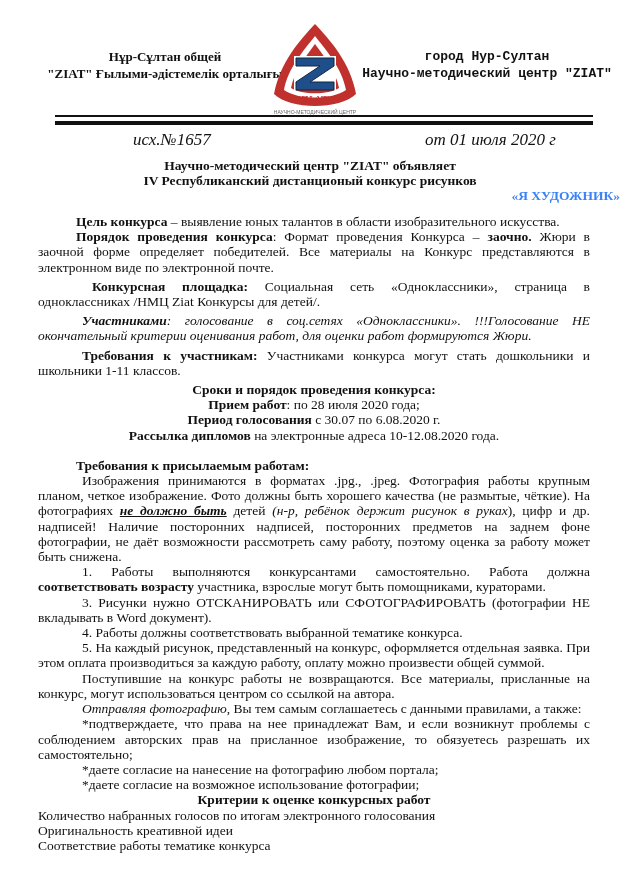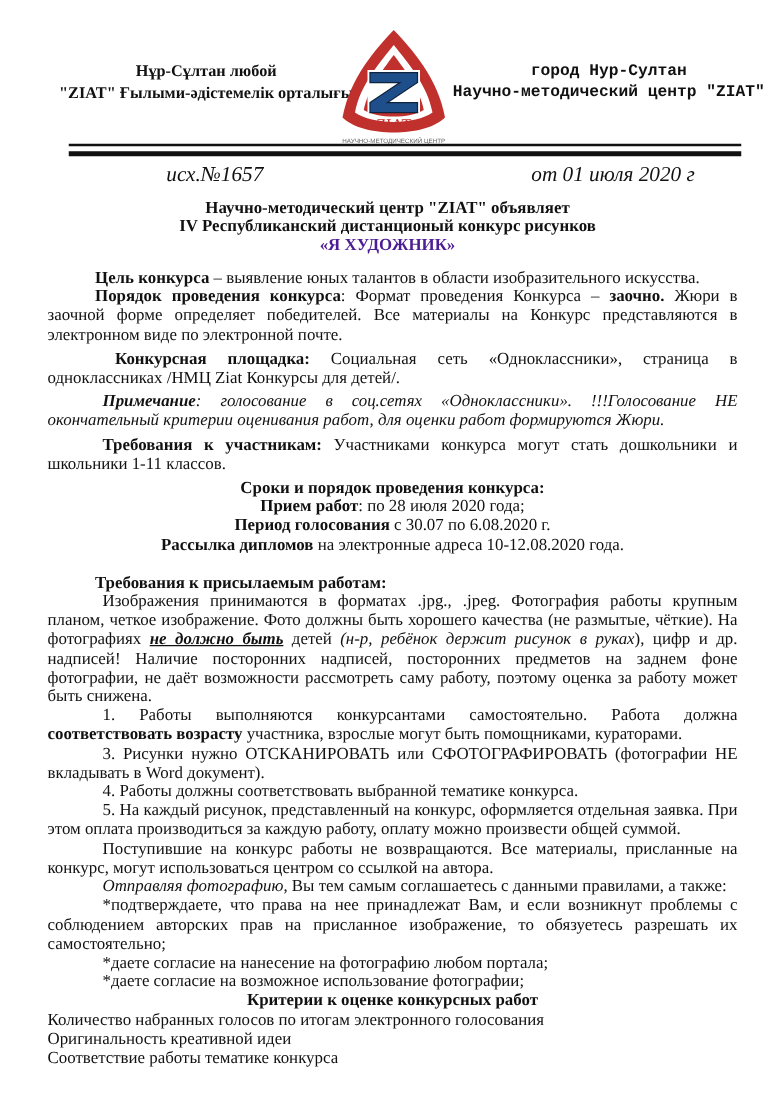--- a/index.html
+++ b/index.html
@@ -11,37 +11,37 @@
   #hdr-right { left: 362px; top: 48px; width: 250px; font-family: Liberation Mono, monospace; }
   #logo { left: 270px; top: 22px; width: 90px; height: 96px; text-align: right; }
   #rule-thin { left: 55px; top: 115px; width: 538px; height: 2px; background: #111; }
   #rule-thick { left: 55px; top: 121px; width: 538px; height: 4px; background: #111; }
   .ref { font-style: italic; font-size: 17px; top: 130px; }
   #ref-num { left: 133px; }
   #ref-date { left: 425px; }
   .title { left: 0; width: 620px; text-align: center; font-weight: bold; font-size: 13.5px; line-height: 15px; }
   #t1 { top: 158px; }
   #t2 { top: 173px; }
-  #t3 { top: 188px; color: #4c1d95; }
+  #t3 { top: 188px; color: #3b82f6; text-align: right; }
   .body { left: 38px; width: 552px; font-size: 13.5px; line-height: 15.2px; text-align: justify; }
   .body p { margin: 0; }
   .ind { text-indent: 38px; }
   .ind2 { text-indent: 44px; }
   .ind3 { text-indent: 54px; }
   .center { text-align: center; }
   b { font-weight: bold; }
   .gap { height: 4px; }
   .gap2 { height: 15px; }
   .crit { margin-left: 44px; text-align: left; }
 </style>
 </head>
 <body>
 
 <div id="hdr-left" class="abs hdr">
-  <div>Нұр-Сұлтан любой</div>
+  <div>Нұр-Сұлтан общей</div>
   <div>"ZIAT" Ғылыми-әдістемелік орталығы</div>
 </div>
 
 <div id="logo" class="abs">
   <svg width="90" height="96" viewBox="0 0 90 96">
     <path d="M45 2 C60 18 80 40 86 72 C70 88 20 88 4 72 C10 40 30 18 45 2 Z" fill="#c0302d"></path>
     <path d="M45 14 C56 28 72 46 76 68 C62 78 28 78 14 68 C18 46 34 28 45 14 Z" fill="#ffffff"></path>
     <path d="M45 22 C54 34 66 50 69 66 C58 73 32 73 21 66 C24 50 36 34 45 22 Z" fill="#c0302d"></path>
     <rect x="24" y="34" width="42" height="34" fill="#ffffff"></rect>
     <path d="M26 36 H64 V44 L40 60 H64 V68 H26 V60 L50 44 H26 Z" fill="#1f4f8a" stroke="#10243f" stroke-width="1"></path>
@@ -64,21 +64,21 @@
 <div id="t1" class="abs title">Научно-методический центр "ZIAT" объявляет</div>
 <div id="t2" class="abs title">IV Республиканский дистанционый конкурс рисунков</div>
 <div id="t3" class="abs title">«Я ХУДОЖНИК»</div>
 
 <div class="abs body" style="top:214px;">
   <p class="ind"><b>Цель конкурса</b><span> – выявление юных талантов в области изобразительного искусства.</span></p>
   <p class="ind"><b>Порядок проведения конкурса</b><span>: Формат проведения Конкурса – </span><b>заочно.</b><span> Жюри в заочной форме определяет победителей. Все материалы на Конкурс представляются в электронном виде по электронной почте.</span></p>
   <div class="gap"></div>
   <p class="ind3"><b>Конкурсная площадка:</b><span> Социальная сеть «Одноклассники», страница в одноклассниках /НМЦ Ziat Конкурсы для детей/.</span></p>
   <div class="gap"></div>
-  <p class="ind2"><i><b>Примечание</b><span>: голосование в соц.сетях «Одноклассники». !!!Голосование НЕ окончательный критерии оценивания работ, для оценки работ формируются Жюри.</span></i></p>
+  <p class="ind2"><i><b>Участниками</b><span>: голосование в соц.сетях «Одноклассники». !!!Голосование НЕ окончательный критерии оценивания работ, для оценки работ формируются Жюри.</span></i></p>
   <div class="gap"></div>
   <p class="ind2"><b>Требования к участникам:</b><span> Участниками конкурса могут стать дошкольники и школьники 1-11 классов.</span></p>
   <div class="gap"></div>
   <p class="center"><b>Сроки и порядок проведения конкурса:</b></p>
   <p class="center"><b>Прием работ</b><span>: по 28 июля 2020 года;</span></p>
   <p class="center"><b>Период голосования</b><span> с 30.07 по 6.08.2020 г.</span></p>
   <p class="center"><b>Рассылка дипломов</b><span> на электронные адреса 10-12.08.2020 года.</span></p>
   <div class="gap2"></div>
   <p class="ind"><b>Требования к присылаемым работам:</b></p>
   <p class="ind2"><span>Изображения принимаются в форматах .jpg., .jpeg. Фотография работы крупным планом, четкое изображение. Фото должны быть хорошего качества (не размытые, чёткие). На фотографиях </span><b><i><u>не должно быть</u></i></b><span> детей </span><i>(н-р, ребёнок держит рисунок в руках</i><span>), цифр и др. надписей! Наличие посторонних надписей, посторонних предметов на заднем фоне фотографии, не даёт возможности рассмотреть саму работу, поэтому оценка за работу может быть снижена.</span></p>

